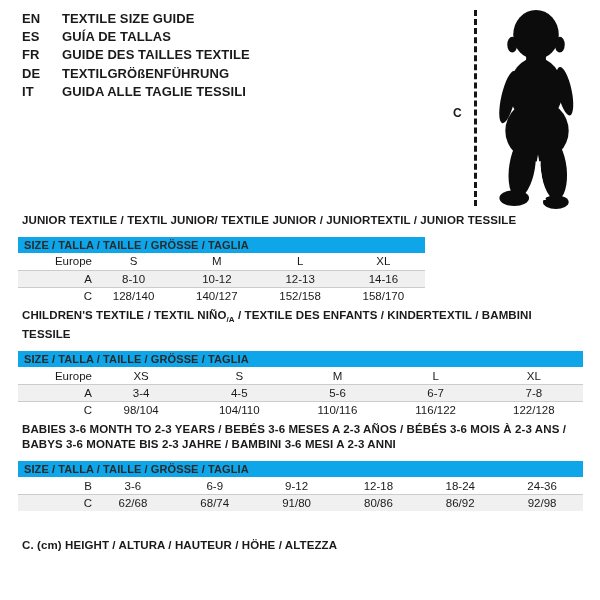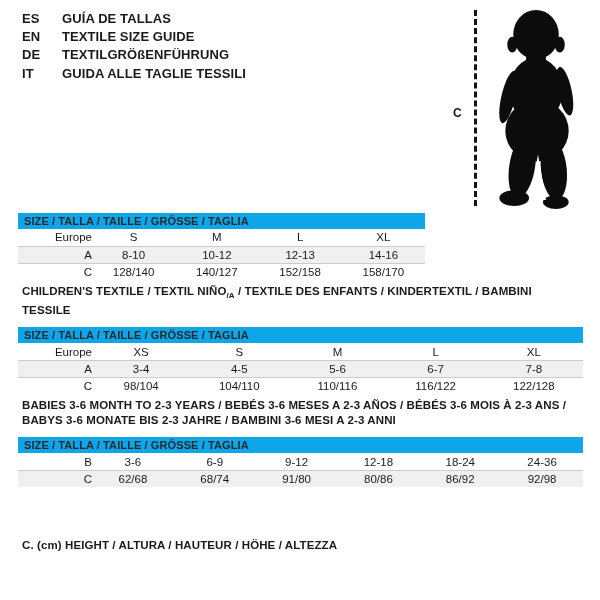--- a/index.html
+++ b/index.html
@@ -39,26 +39,30 @@
   
   .footnotes{position:absolute;left:22px;top:537px;font-weight:bold;font-size:11.5px;line-height:17.5px;letter-spacing:.1px;}
 </style>
 </head>
 <body>
 
 <div class="page">
 
   <div class="lang-list">
       <div class="lang-row">
+        <span class="lang-code">EN</span>
+        <span class="lang-label">TEXTILE SIZE GUIDE</span>
+      </div>
+      <div class="lang-row">
         <span class="lang-code">ES</span>
         <span class="lang-label">GUÍA DE TALLAS</span>
       </div>
       <div class="lang-row">
-        <span class="lang-code">EN</span>
-        <span class="lang-label">TEXTILE SIZE GUIDE</span>
+        <span class="lang-code">FR</span>
+        <span class="lang-label">GUIDE DES TAILLES TEXTILE</span>
       </div>
       <div class="lang-row">
         <span class="lang-code">DE</span>
         <span class="lang-label">TEXTILGRÖßENFÜHRUNG</span>
       </div>
       <div class="lang-row">
         <span class="lang-code">IT</span>
         <span class="lang-label">GUIDA ALLE TAGLIE TESSILI</span>
       </div>
     </div>
@@ -80,20 +84,21 @@
         <ellipse cx="68" cy="163" rx="13" ry="31" transform="rotate(-6 68 163)"></ellipse>
         <ellipse cx="28" cy="192" rx="15" ry="8"></ellipse>
         <ellipse cx="70" cy="196" rx="13" ry="7"></ellipse>
       </g>
       <path d="M52,148 L44,194 L60,194 Z" fill="#ffffff"></path>
     </svg>
   </div>
 
   <div id="sections">
       <div class="section">
+        <div class="section-title"><span>JUNIOR TEXTILE / TEXTIL JUNIOR/ TEXTILE JUNIOR / JUNIORTEXTIL / JUNIOR TESSILE</span></div>
         <div class="table-wrap">
           <div class="size-bar">SIZE / TALLA / TAILLE / GRÖSSE / TAGLIA</div>
           <table class="size-table">
             <tbody>
               <tr>
                 <td>Europe</td>
                 <td>S</td>
                 <td>M</td>
                 <td>L</td>
                 <td>XL</td>

